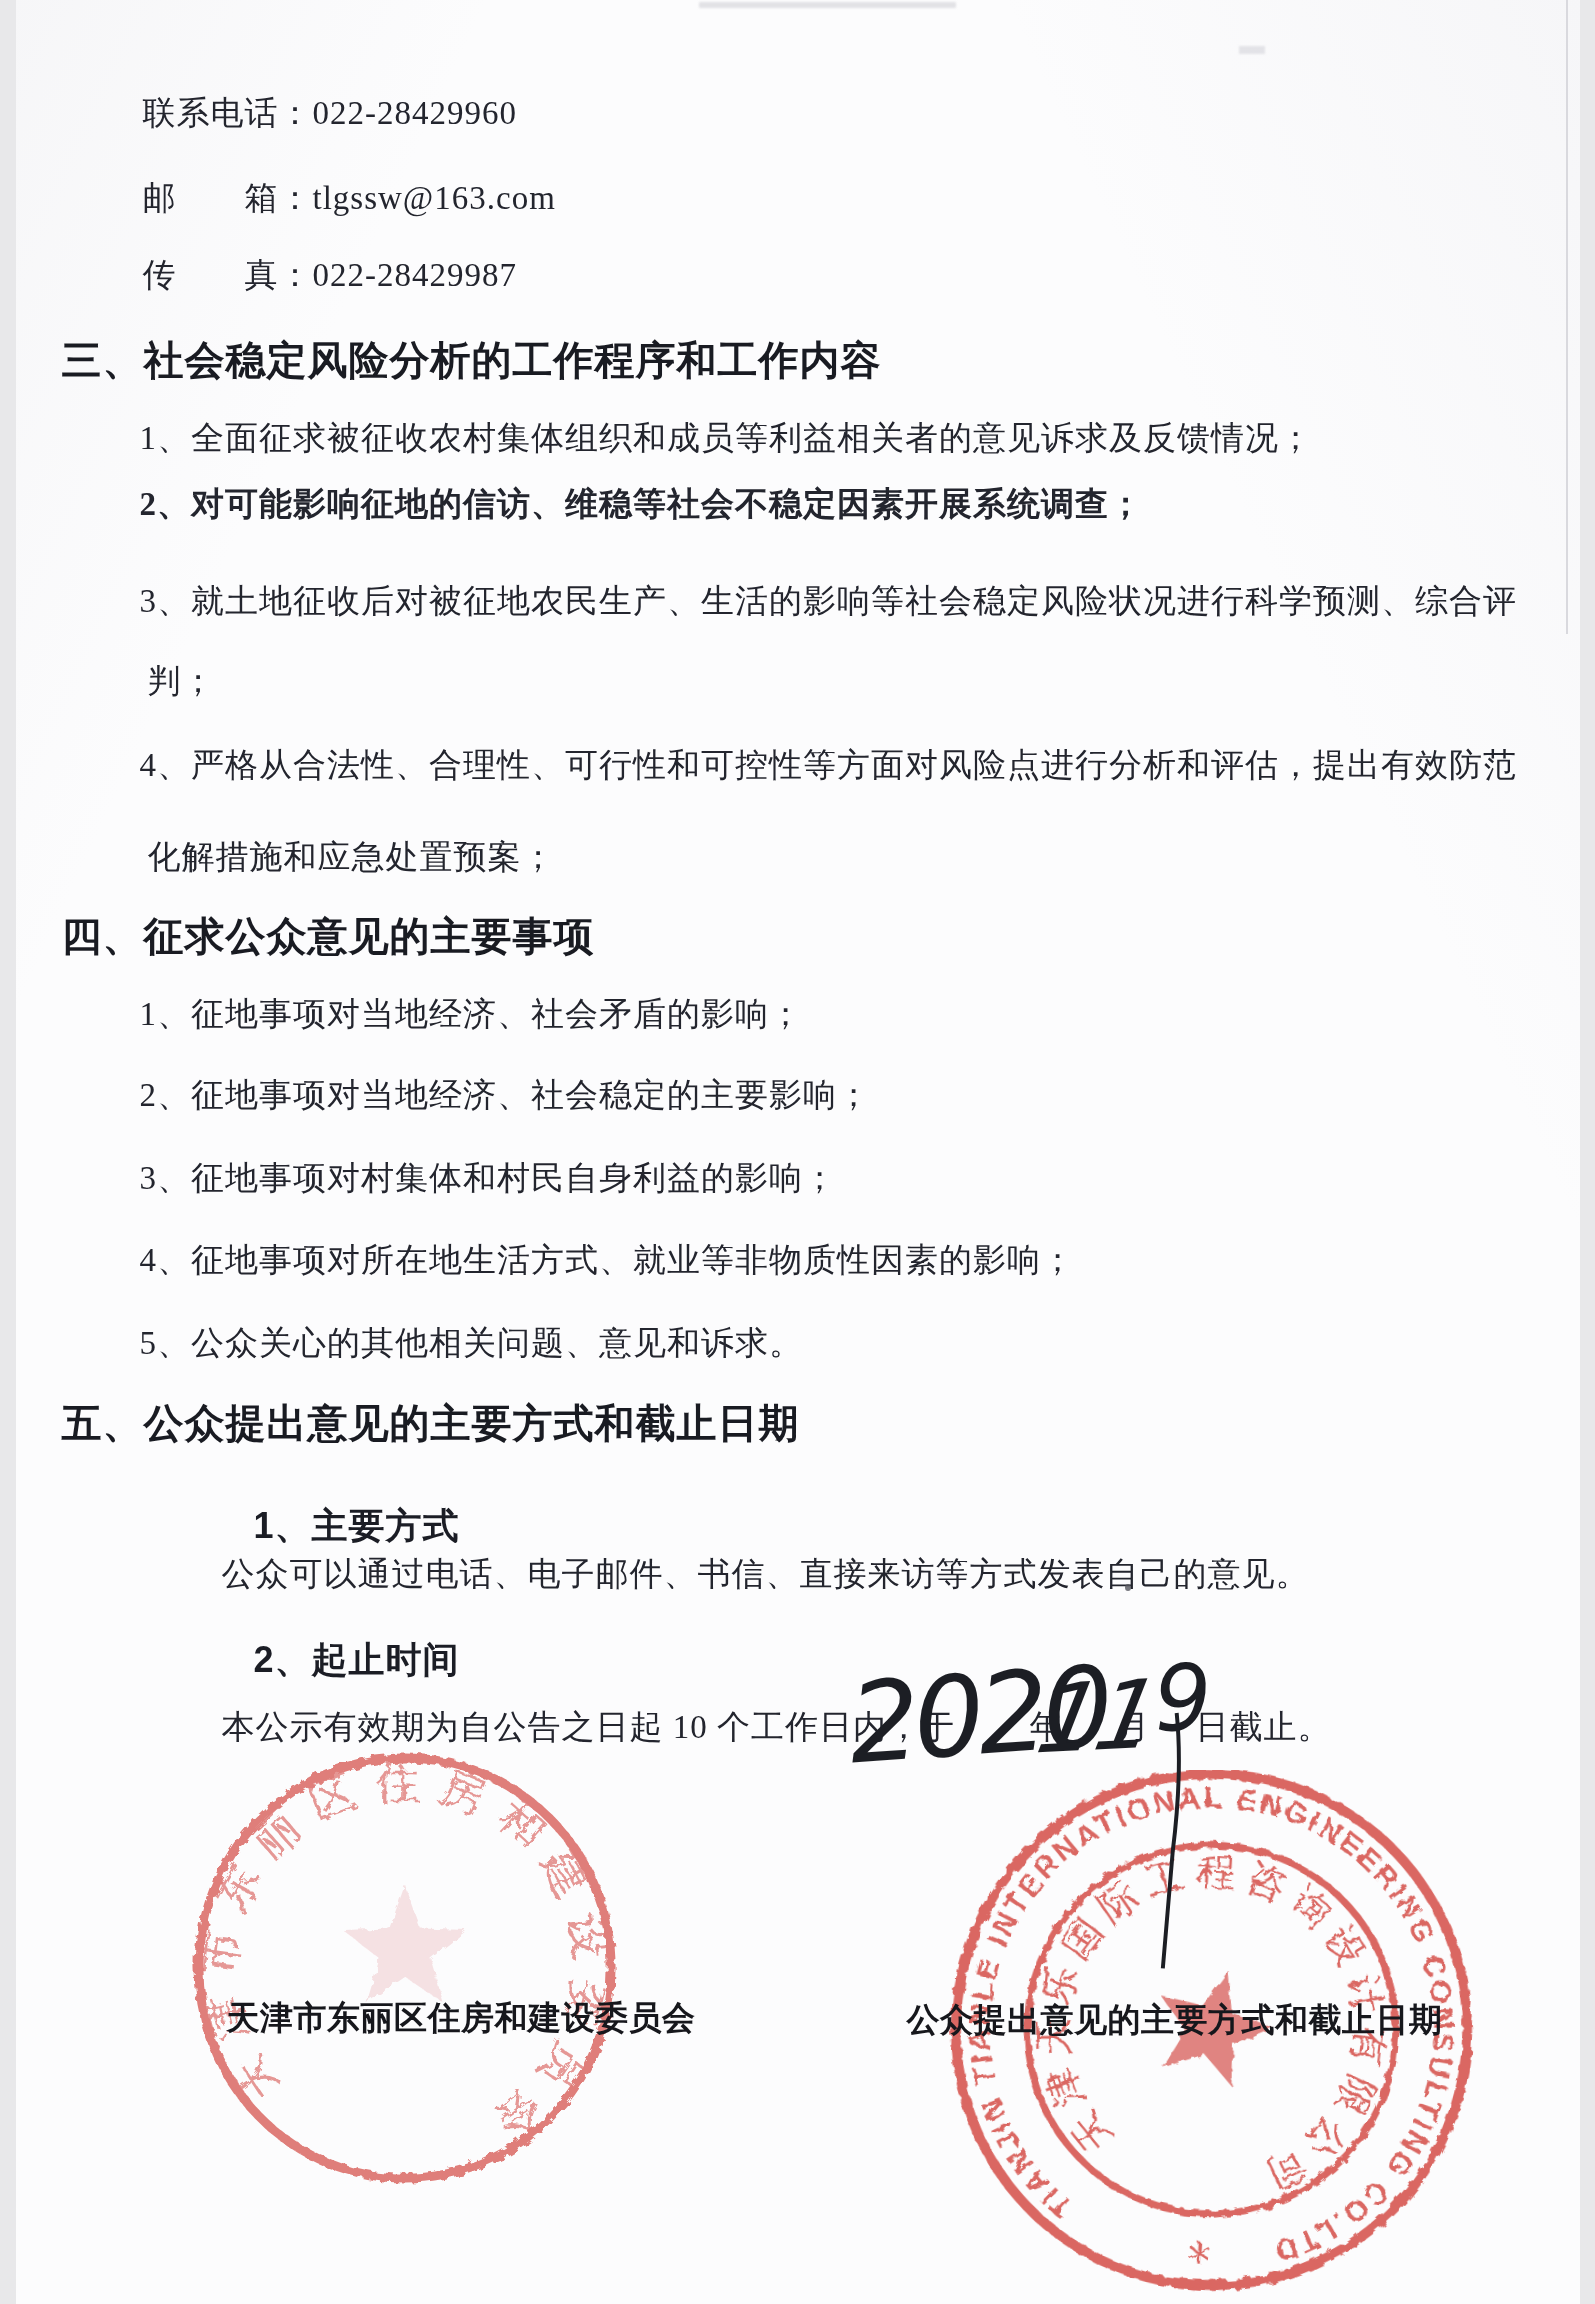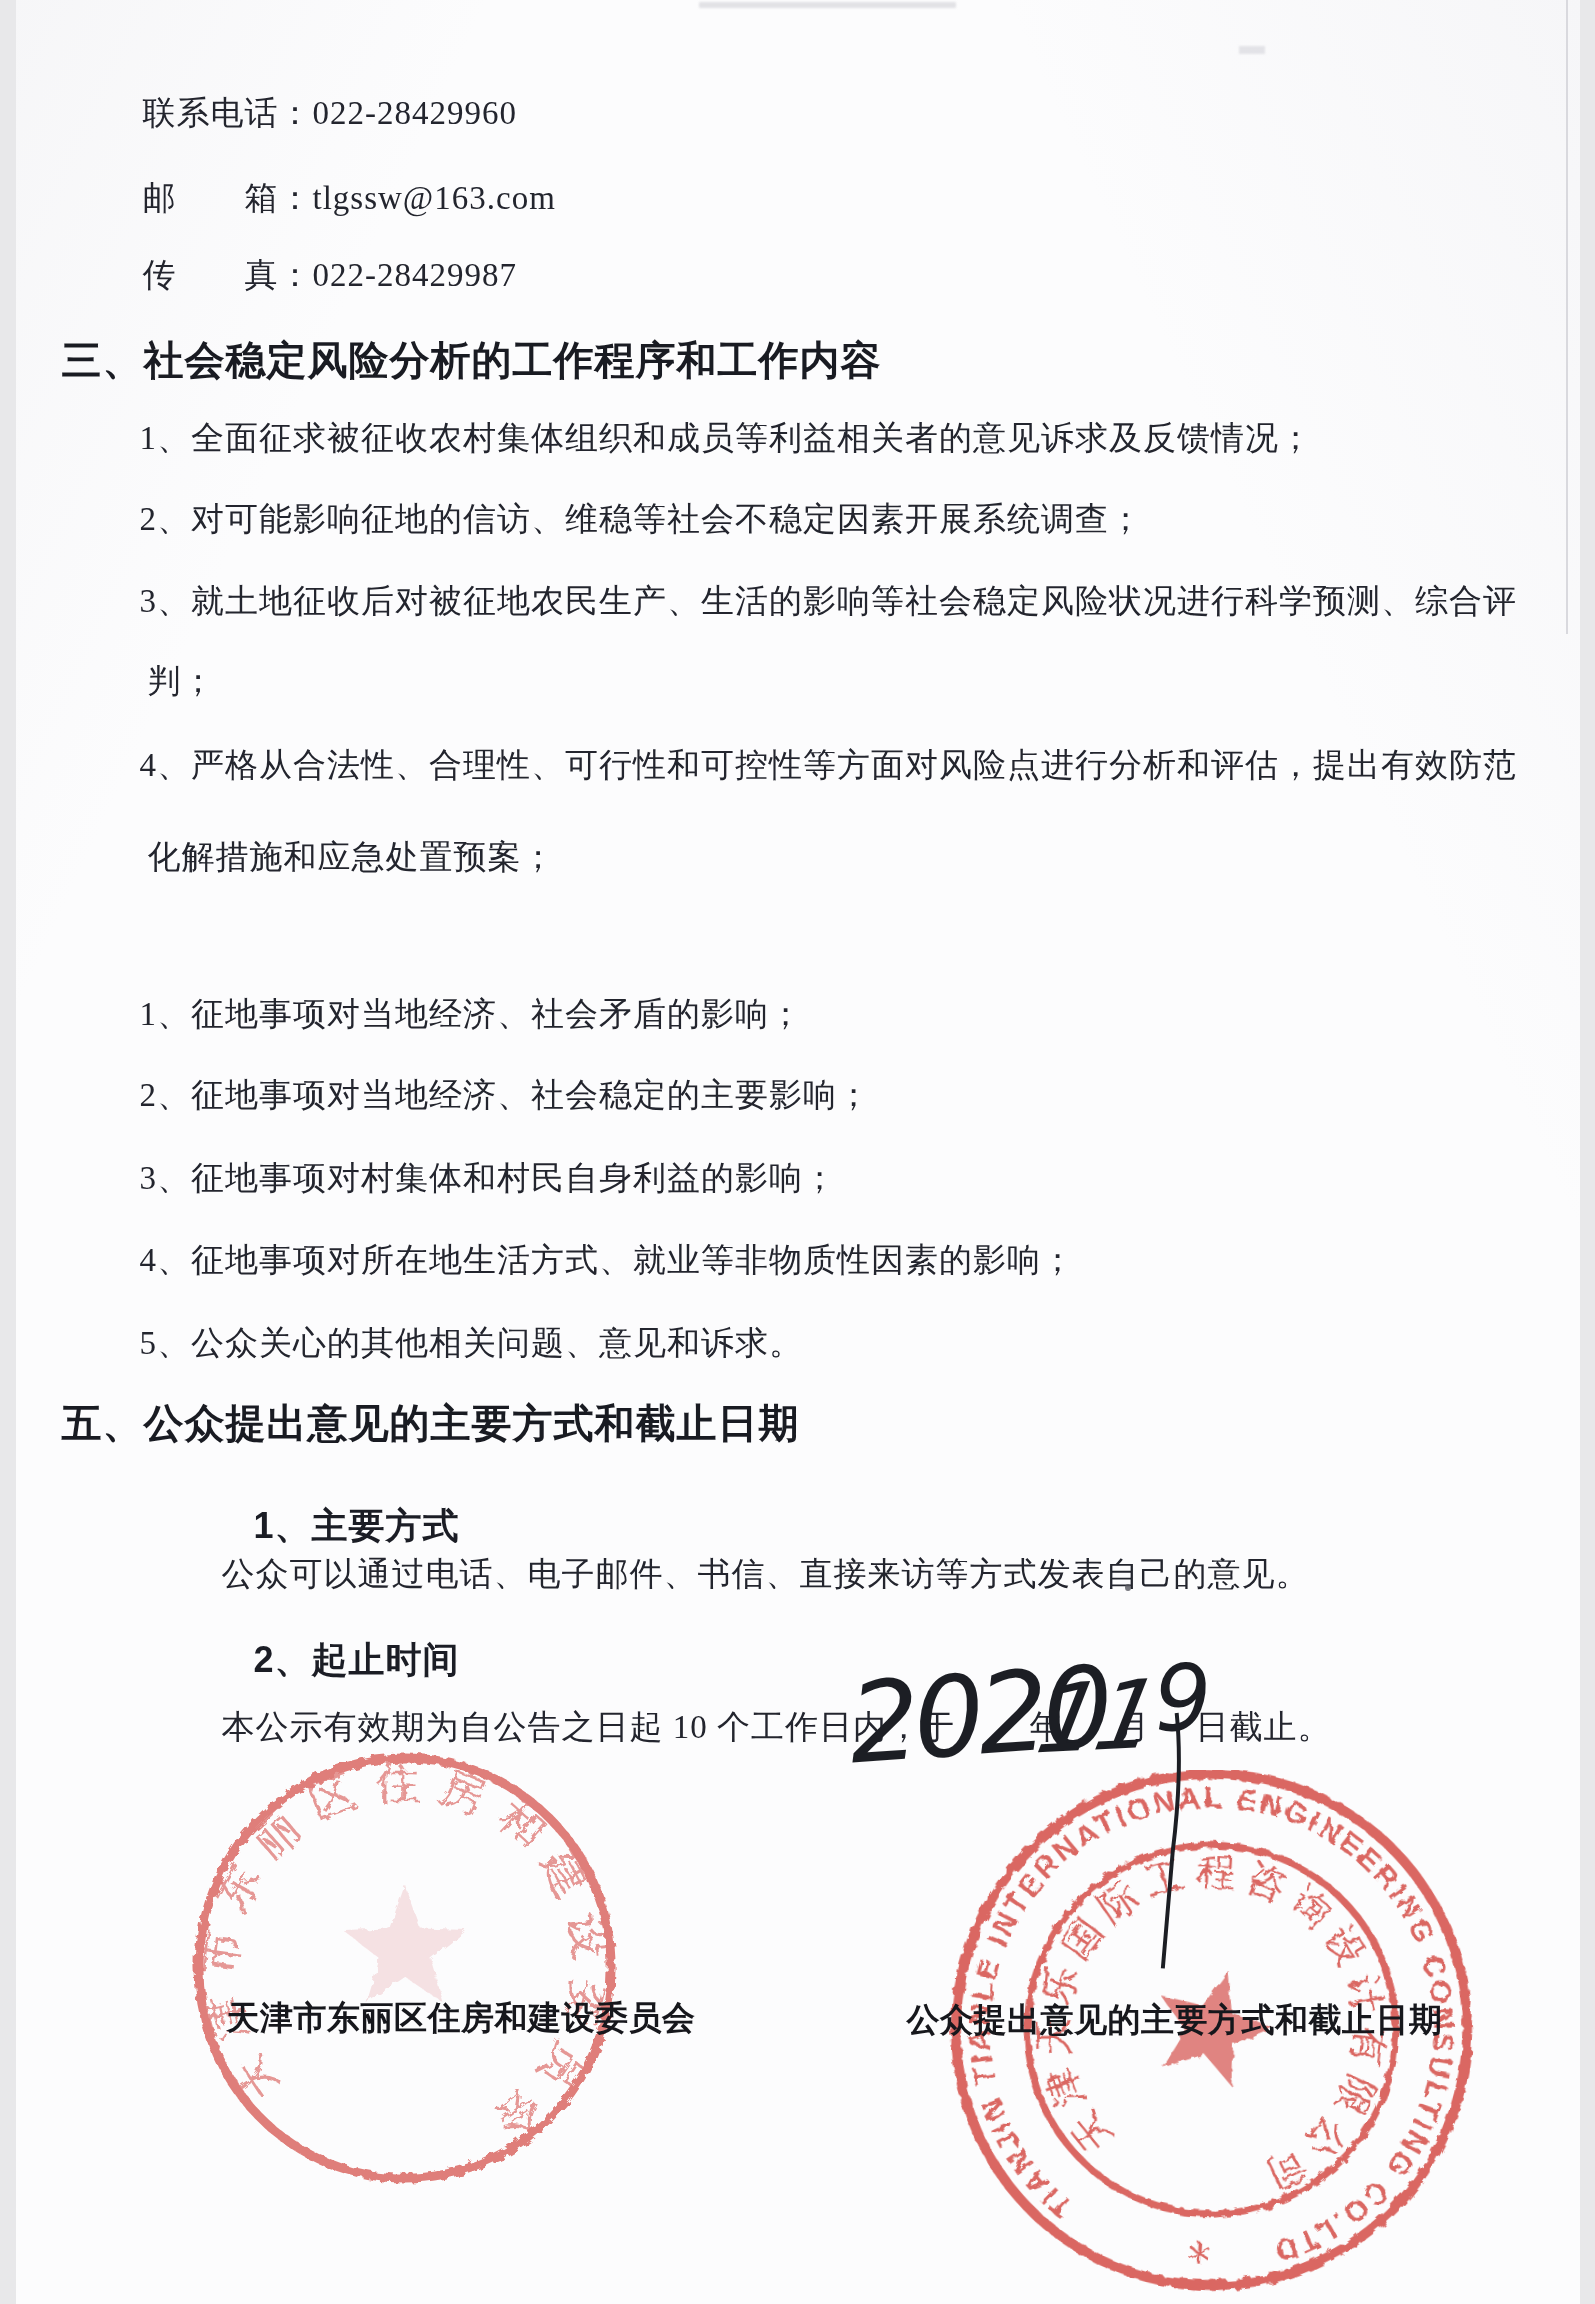--- a/index.html
+++ b/index.html
@@ -23,26 +23,27 @@
 <body>
 
 <div id="page">
 
   <div class="line" style="left:127px;top:91px;">联系电话：022-28429960</div>
   <div class="line" style="left:127px;top:176px;">邮　　箱：tlgssw@163.com</div>
   <div class="line" style="left:127px;top:253px;">传　　真：022-28429987</div>
 
   <div class="heading" style="left:46px;top:333px;">三、社会稳定风险分析的工作程序和工作内容</div>
   <div class="line" style="left:124px;top:416px;">1、全面征求被征收农村集体组织和成员等利益相关者的意见诉求及反馈情况；</div>
-  <div class="line" style="left:124px;top:497px;">2、对可能影响征地的信访、维稳等社会不稳定因素开展系统调查；</div>
+  <div class="line" style="left:124px;top:482px;font-weight:bold;">2、对可能影响征地的信访、维稳等社会不稳定因素开展系统调查；</div>
   <div class="line" style="left:124px;top:579px;">3、就土地征收后对被征地农民生产、生活的影响等社会稳定风险状况进行科学预测、综合评</div>
   <div class="line" style="left:132px;top:659px;">判；</div>
   <div class="line" style="left:124px;top:743px;">4、严格从合法性、合理性、可行性和可控性等方面对风险点进行分析和评估，提出有效防范</div>
   <div class="line" style="left:132px;top:835px;">化解措施和应急处置预案；</div>
 
+  <div class="heading" style="left:46px;top:909px;">四、征求公众意见的主要事项</div>
   <div class="line" style="left:124px;top:992px;">1、征地事项对当地经济、社会矛盾的影响；</div>
   <div class="line" style="left:124px;top:1073px;">2、征地事项对当地经济、社会稳定的主要影响；</div>
   <div class="line" style="left:124px;top:1156px;">3、征地事项对村集体和村民自身利益的影响；</div>
   <div class="line" style="left:124px;top:1238px;">4、征地事项对所在地生活方式、就业等非物质性因素的影响；</div>
   <div class="line" style="left:124px;top:1321px;">5、公众关心的其他相关问题、意见和诉求。</div>
 
   <div class="heading" style="left:46px;top:1396px;">五、公众提出意见的主要方式和截止日期</div>
   <div class="subhead" style="left:238px;top:1473px;margin-top:29px;">1、主要方式</div>
   <div class="line" style="left:206px;top:1552px;">公众可以通过电话、电子邮件、书信、直接来访等方式发表自己的意见。</div>
   <div class="subhead" style="left:238px;top:1636px;text-align:center;">2、起止时间</div>

